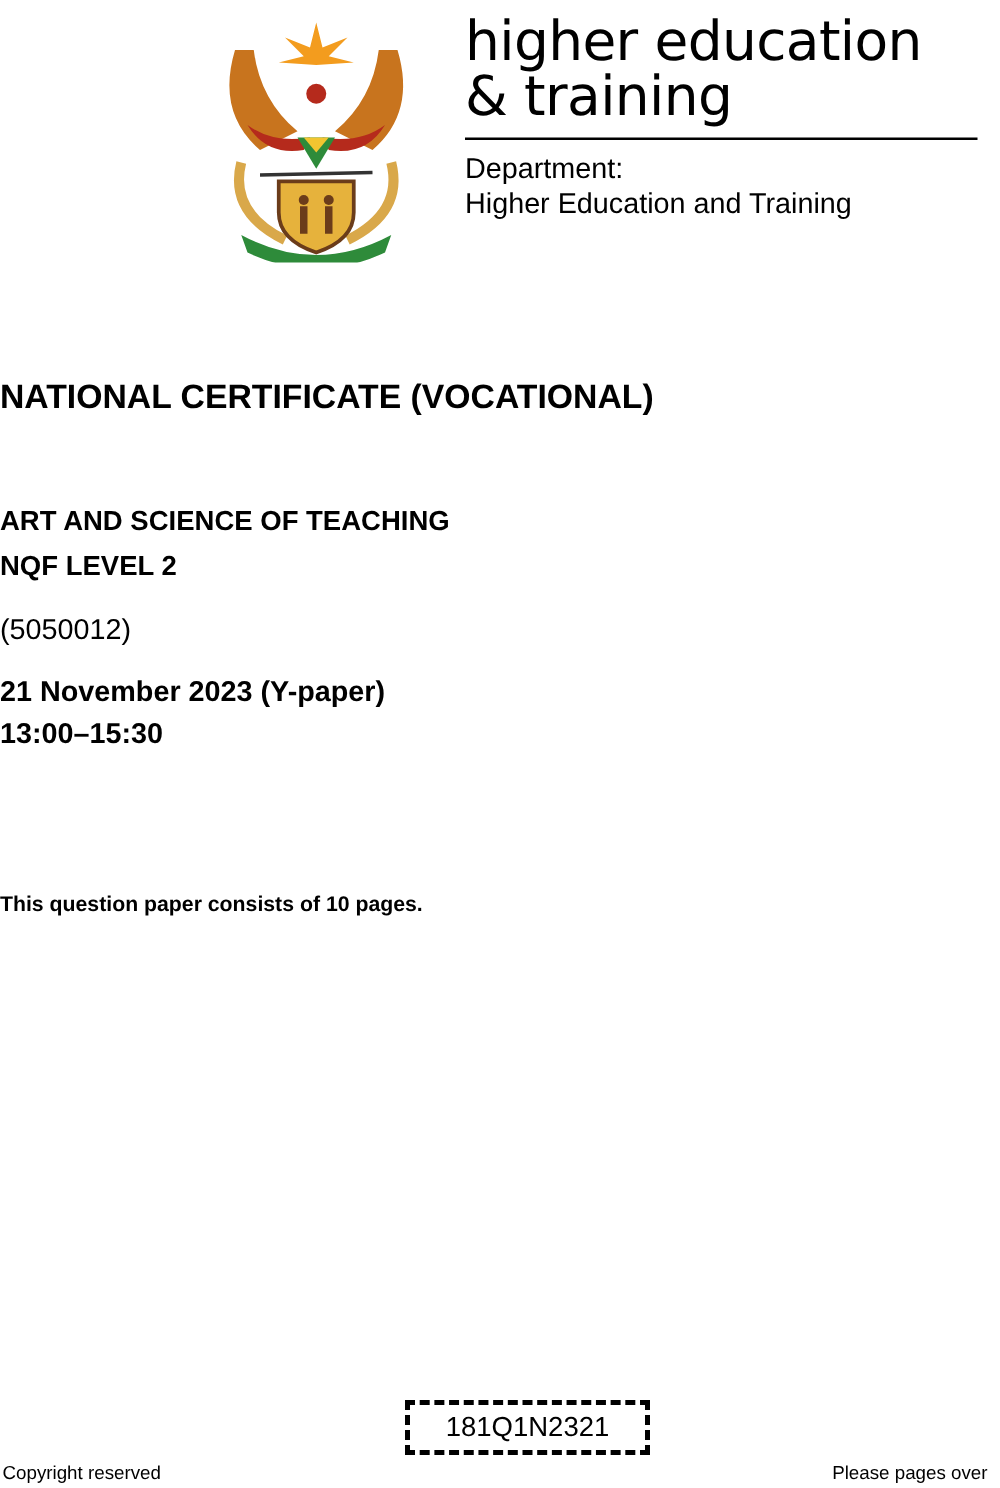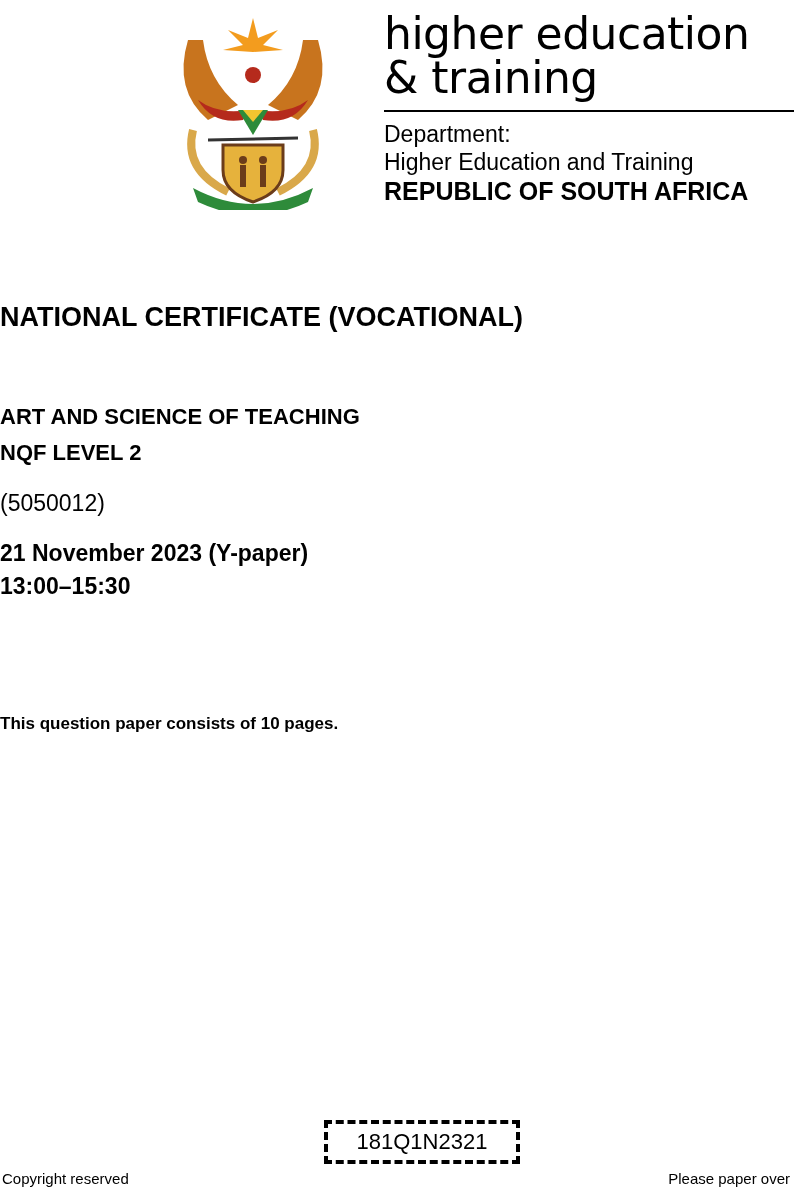--- a/index.html
+++ b/index.html
@@ -1,19 +1,19 @@
 <!DOCTYPE html>
 <html><head>
 <meta charset="utf-8">
 <style>
   html, body { margin: 0; padding: 0; background: #ffffff; }
   body { width: 800px; height: 1190px; position: relative; overflow: hidden;
          font-family: "Liberation Sans", sans-serif; color: #000; }
   .logo { position: absolute; left: 168px; top: 10px; width: 170px; height: 200px; }
-  .brand { position: absolute; left: 384px; top: 12px; width: 415px; }
+  .brand { position: absolute; left: 372px; top: 12px; width: 415px; }
   .brand-line1, .brand-line2 { font-family: "DejaVu Sans", sans-serif; font-size: 44px;
          line-height: 44px; letter-spacing: -0.5px; }
   .brand-rule { height: 2px; background: #000; margin: 10px 0 8px 0; width: 410px; }
   .dept1, .dept2 { font-size: 23px; line-height: 28px; }
   .dept3 { font-size: 25px; font-weight: bold; line-height: 30px; }
   .center { position: absolute; left: 0; width: 800px; }
   .cert { top: 302px; font-size: 27px; font-weight: bold; }
   .subject { top: 404px; font-size: 22px; font-weight: bold; }
   .level { top: 440px; font-size: 22px; font-weight: bold; }
   .code { top: 490px; font-size: 23px; }
@@ -57,26 +57,25 @@
     <path d="M25 178 Q85 210 145 178 L140 192 Q85 218 30 192 Z" fill="#2e8b3a"></path>
   </svg>
 </div>
 
 <div class="brand">
   <div class="brand-line1">higher education</div>
   <div class="brand-line2">&amp; training</div>
   <div class="brand-rule"></div>
   <div class="dept1">Department:</div>
   <div class="dept2">Higher Education and Training</div>
-  <div class="dept3">REPUBLIC OF SOUTH AFRICA</div>
 </div>
 
 <div class="center cert">NATIONAL CERTIFICATE (VOCATIONAL)</div>
 <div class="center subject">ART AND SCIENCE OF TEACHING</div>
 <div class="center level">NQF LEVEL 2</div>
 <div class="center code">(5050012)</div>
 <div class="center date">21 November 2023 (Y-paper)</div>
 <div class="center time">13:00–15:30</div>
 <div class="center pages">This question paper consists of 10 pages.</div>
 
 <div class="barcode">181Q1N2321</div>
 <div class="footer-left">Copyright reserved</div>
-<div class="footer-right">Please paper over</div>
+<div class="footer-right">Please pages over</div>
 
 </body></html>

